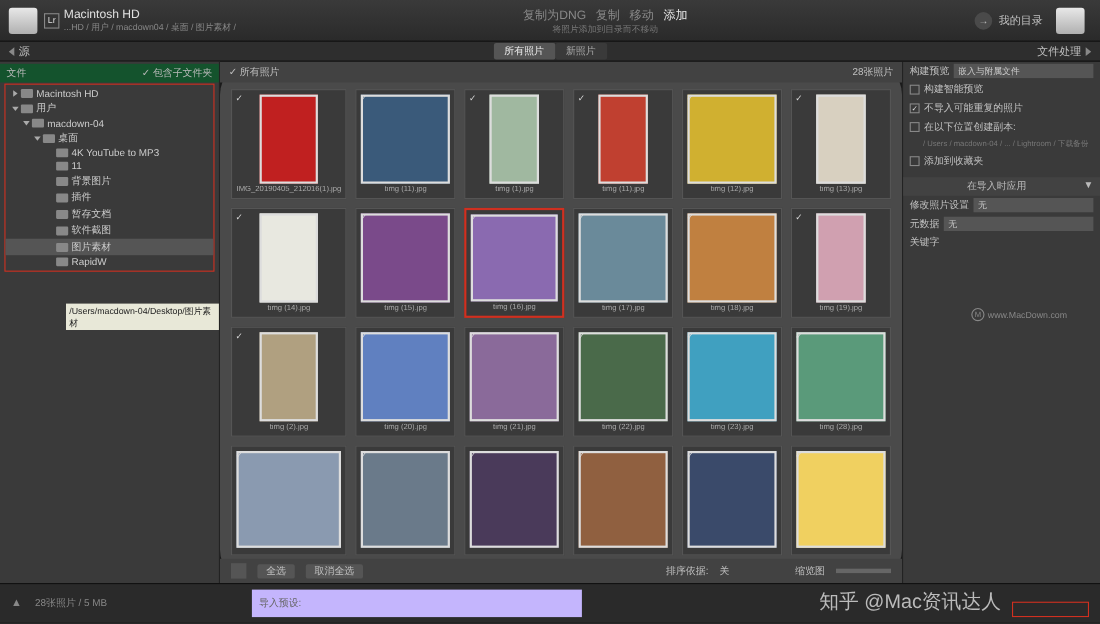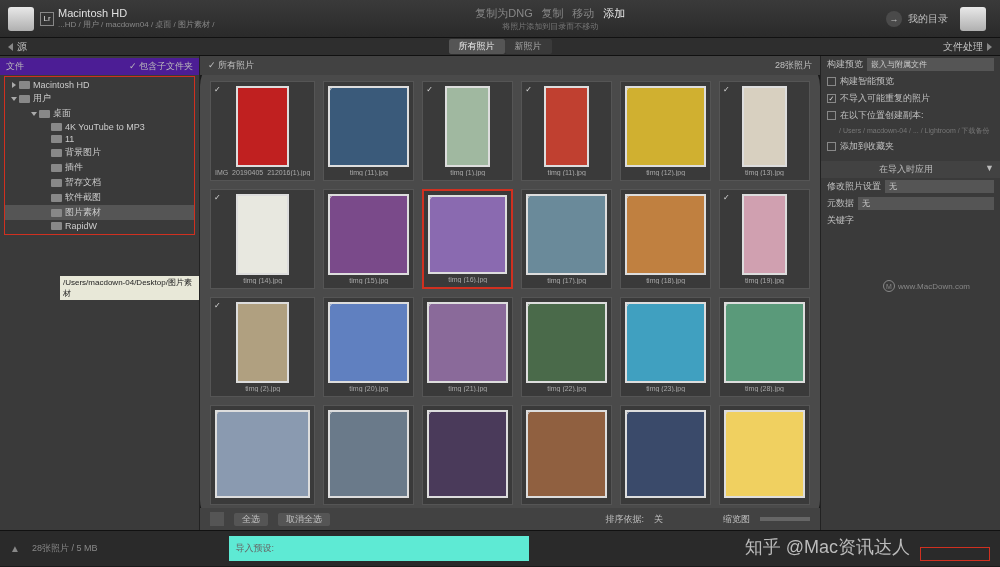--- a/index.html
+++ b/index.html
@@ -18,21 +18,21 @@
 .arrow-btn { width: 16px; height: 16px; border-radius: 50%; background: #4a4a4a; display: flex; align-items: center; justify-content: center; font-size: 9px; }
 .tabbar { height: 18px; background: #2e2e2e; display: flex; align-items: center; justify-content: center; border-bottom: 1px solid #111; position: relative; }
 .tabbar-left { position: absolute; left: 8px; display: flex; align-items: center; gap: 4px; }
 .tabbar-right { position: absolute; right: 8px; display: flex; align-items: center; gap: 4px; }
 .tab { padding: 1px 10px; font-size: 9px; color: #aaa; background: #3a3a3a; border-radius: 2px; }
 .tab.active { background: #555; color: #eee; }
 .triangle-l { width: 0; height: 0; border-top: 4px solid transparent; border-bottom: 4px solid transparent; border-right: 5px solid #888; }
 .triangle-r { width: 0; height: 0; border-top: 4px solid transparent; border-bottom: 4px solid transparent; border-left: 5px solid #888; }
 .main { display: flex; height: 474px; }
 .sidebar-left { width: 200px; background: #3a3a3a; border-right: 1px solid #222; padding: 2px 0; position: relative; }
-.panel-head { display: flex; justify-content: space-between; padding: 2px 6px; font-size: 9px; color: #bbb; background: #4c1d95; }
+.panel-head { display: flex; justify-content: space-between; padding: 2px 6px; font-size: 9px; color: #bbb; background: #14532d; }
 .tree { padding: 2px 0; border: 1px solid #d03020; margin: 1px 4px; }
 .tree-row { display: flex; align-items: center; padding: 1px 4px; font-size: 9px; color: #ccc; gap: 3px; }
 .tree-row.sel { background: #555; }
 .tree-row .indent1 { width: 10px; } .tree-row .indent2 { width: 20px; } .tree-row .indent3 { width: 30px; }
 .disclosure { width: 0; height: 0; border-top: 3px solid transparent; border-bottom: 3px solid transparent; border-left: 4px solid #aaa; }
 .disclosure.open { transform: rotate(90deg); }
 .folder-icon { width: 11px; height: 8px; background: #888; border-radius: 1px; }
 .tooltip { position: absolute; left: 60px; top: 220px; background: #e8e8d8; color: #222; font-size: 8px; padding: 1px 3px; z-index: 10; }
 .center { flex: 1; background: #4a4a4a; display: flex; flex-direction: column; border-radius: 30px; }
 .center-head { display: flex; justify-content: space-between; padding: 3px 8px; font-size: 9px; background: #424242; }
@@ -48,21 +48,21 @@
 .foot-btn { background: #555; padding: 0 8px; border-radius: 2px; }
 .grid-icon { width: 14px; height: 14px; background: #555; display: inline-block; }
 .sidebar-right { width: 180px; background: #3a3a3a; border-left: 1px solid #222; }
 .r-panel-head { display: flex; justify-content: space-between; padding: 2px 6px; font-size: 9px; color: #bbb; background: #424242; }
 .r-row { display: flex; align-items: center; padding: 2px 6px; font-size: 9px; gap: 4px; }
 .r-select { flex: 1; background: #555; padding: 1px 4px; font-size: 8px; color: #ccc; }
 .checkbox { width: 9px; height: 9px; border: 1px solid #888; display: flex; align-items: center; justify-content: center; font-size: 7px; }
 .checkbox.on::after { content: "✓"; color: #ddd; }
 .bottombar { height: 36px; background: #2a2a2a; display: flex; align-items: center; padding: 0 10px; gap: 12px; border-top: 1px solid #111; position: relative; }
 .bottom-info { font-size: 9px; color: #888; }
-.input-box { background: #5eead4; padding: 6px 6px; font-size: 9px; color: #666; flex: 1; max-width: 300px; margin-left: 120px; }
+.input-box { background: #c4b5fd; padding: 6px 6px; font-size: 9px; color: #666; flex: 1; max-width: 300px; margin-left: 120px; }
 .watermark { position: absolute; right: 30px; top: 280px; font-size: 8px; color: #888; display: flex; align-items: center; gap: 3px; }
 .wm-logo { width: 12px; height: 12px; border: 1px solid #888; border-radius: 50%; display: flex; align-items: center; justify-content: center; font-size: 7px; }
 .zhihu-wm { position: absolute; bottom: 8px; right: 90px; font-size: 18px; color: #bbb; font-weight: 400; z-index: 20; }
 .red-box-br { position: absolute; bottom: 6px; right: 10px; width: 70px; height: 14px; border: 1px solid #d03020; }
 </style>
 </head>
 <body>
 
 <div class="topbar">
   <div class="drive-icon"></div>
@@ -111,20 +111,26 @@
           <span class="indent0"></span>
           <span class="disclosure "></span>
           <span class="folder-icon"></span>
           <span>Macintosh HD</span>
         </div>
         <div class="tree-row">
           <span class="indent0"></span>
           <span class="disclosure open"></span>
           <span class="folder-icon"></span>
           <span>用户</span>
+        </div>
+        <div class="tree-row">
+          <span class="indent1"></span>
+          <span class="disclosure open"></span>
+          <span class="folder-icon"></span>
+          <span>macdown-04</span>
         </div>
         <div class="tree-row">
           <span class="indent2"></span>
           <span class="disclosure open"></span>
           <span class="folder-icon"></span>
           <span>桌面</span>
         </div>
         <div class="tree-row">
           <span class="indent3"></span>
           <span style="width:6px"></span>

